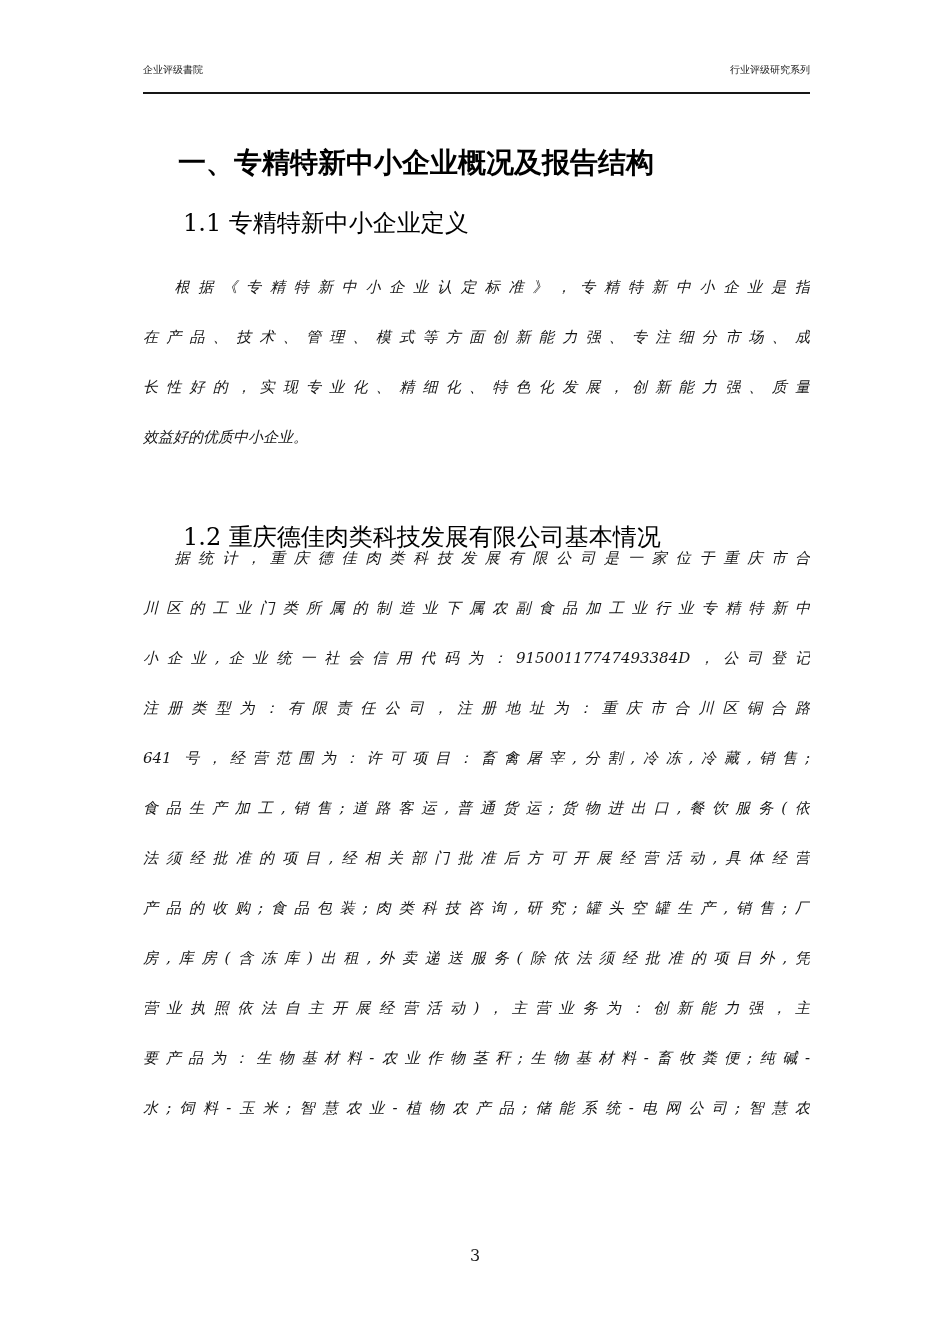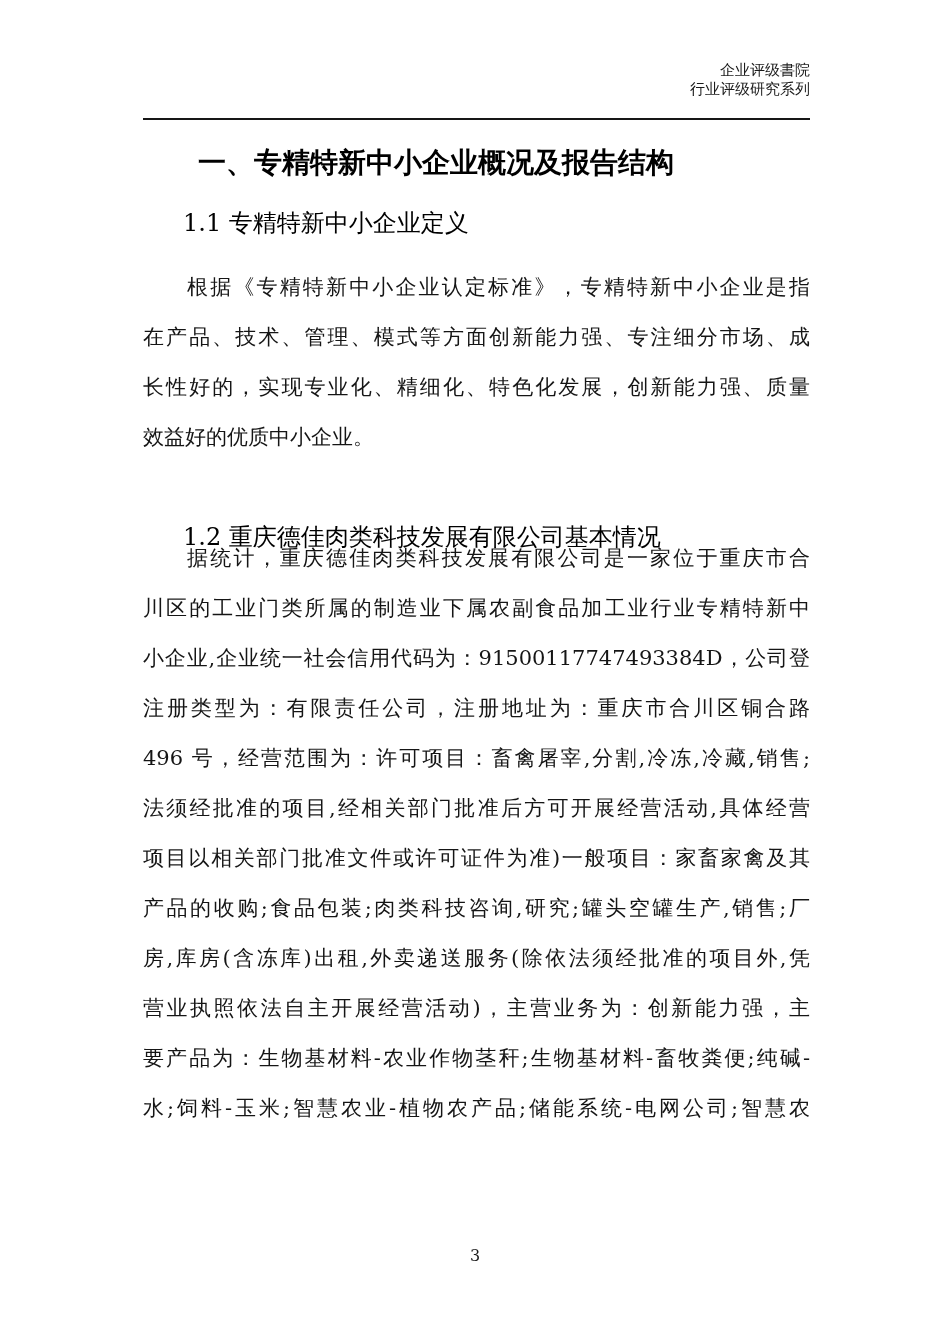--- a/index.html
+++ b/index.html
@@ -4,39 +4,39 @@
 <style>
   html,body{margin:0;padding:0;background:#ffffff;}
   .page{
     position:relative;width:950px;height:1344px;background:#ffffff;
     font-family:"DejaVu Serif","Liberation Serif",serif;
     color:#1a1a1a;overflow:hidden;
   }
   .header{
     position:absolute;left:143px;top:60px;width:667px;
     display:flex;justify-content:space-between;align-items:flex-end;
-    border-bottom:2px solid #161616;padding-bottom:20px;
+    border-bottom:2px solid #161616;padding-bottom:13px;
     font-family:"Liberation Sans","DejaVu Sans",sans-serif;
-    font-size:15px;line-height:19px;color:#1a1a1a;flex-direction:column;
+    font-size:10px;line-height:19px;color:#1a1a1a;
   }
   .h1{
-    position:absolute;left:198px;top:146px;margin:0;
+    position:absolute;left:178px;top:146px;margin:0;
     font-size:28px;line-height:34px;font-weight:700;color:#000000;
     white-space:nowrap;
   }
   .h2{
     position:absolute;left:183px;margin:0;
     font-size:24px;line-height:32px;font-weight:400;color:#000000;
     white-space:nowrap;
   }
   .h2.s11{top:207px;}
   .h2.s12{top:482px;margin-top:39px;}
   .para{
     position:absolute;left:143px;width:667px;
-    font-size:21px;line-height:50px;color:#151515;
+    font-size:15px;line-height:50px;color:#151515;font-style:italic;
   }
   .para.p1{top:262px;}
   .para.p2{top:533px;}
   .para-line{
     height:50px;overflow:hidden;
     text-align:justify;text-align-last:justify;
   }
   .para-line:first-child{text-indent:2.1em;}
   .para.end-short .para-line:last-child{text-align-last:left;}
   .footer{
@@ -65,23 +65,23 @@
       <div class="para-line">效益好的优质中小企业。</div>
     </div>
 
   <h2 class="h2 s12">1.2 重庆德佳肉类科技发展有限公司基本情况</h2>
 
   <div class="para p2">
       <div class="para-line">据统计，重庆德佳肉类科技发展有限公司是一家位于重庆市合</div>
       <div class="para-line">川区的工业门类所属的制造业下属农副食品加工业行业专精特新中</div>
       <div class="para-line">小企业,企业统一社会信用代码为：91500117747493384D，公司登记</div>
       <div class="para-line">注册类型为：有限责任公司，注册地址为：重庆市合川区铜合路</div>
-      <div class="para-line">496 号，经营范围为：许可项目：畜禽屠宰,分割,冷冻,冷藏,销售;</div>
+      <div class="para-line">641 号，经营范围为：许可项目：畜禽屠宰,分割,冷冻,冷藏,销售;</div>
+      <div class="para-line">食品生产加工,销售;道路客运,普通货运;货物进出口,餐饮服务(依</div>
       <div class="para-line">法须经批准的项目,经相关部门批准后方可开展经营活动,具体经营</div>
-      <div class="para-line">项目以相关部门批准文件或许可证件为准)一般项目：家畜家禽及其</div>
       <div class="para-line">产品的收购;食品包装;肉类科技咨询,研究;罐头空罐生产,销售;厂</div>
       <div class="para-line">房,库房(含冻库)出租,外卖递送服务(除依法须经批准的项目外,凭</div>
       <div class="para-line">营业执照依法自主开展经营活动)，主营业务为：创新能力强，主</div>
       <div class="para-line">要产品为：生物基材料-农业作物茎秆;生物基材料-畜牧粪便;纯碱-</div>
       <div class="para-line">水;饲料-玉米;智慧农业-植物农产品;储能系统-电网公司;智慧农</div>
     </div>
 
   <div class="footer">
     <span>3</span>
   </div>

